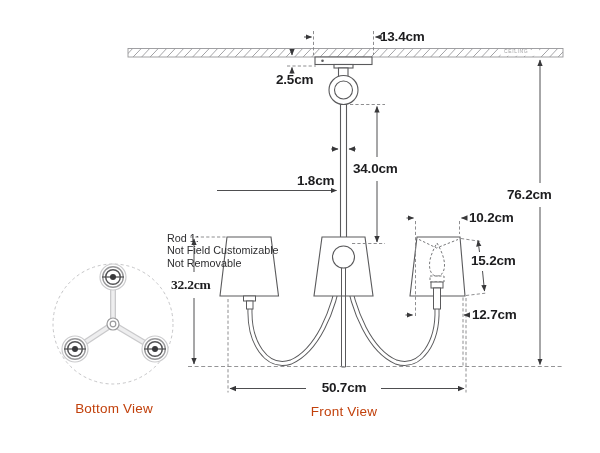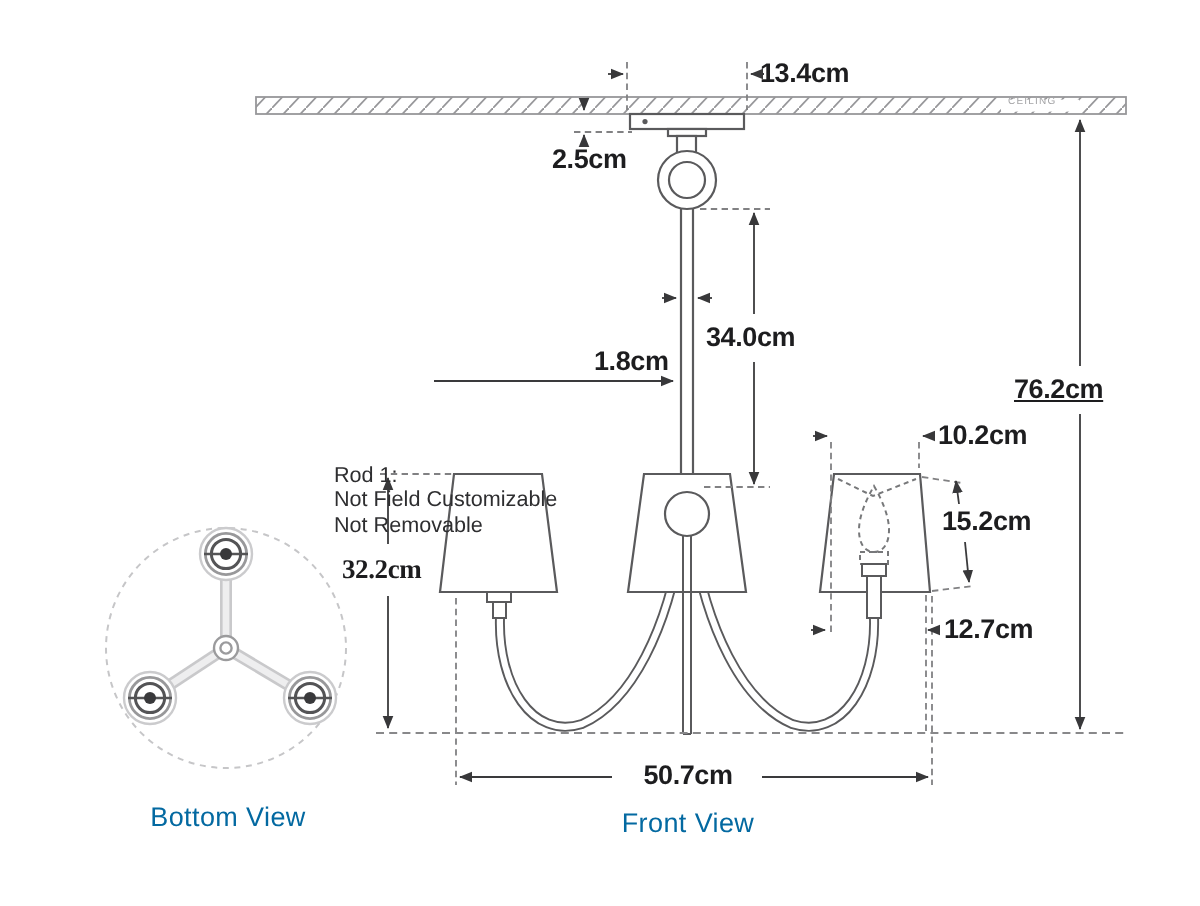--- a/index.html
+++ b/index.html
@@ -2,21 +2,21 @@
 <html><head>
 <meta charset="utf-8">
 <style>
   html,body{margin:0;padding:0;background:#fff;}
   .stage{position:relative;width:592px;height:453px;background:#ffffff;overflow:hidden;
          font-family:"Liberation Sans",sans-serif;}
   .stage svg{position:absolute;left:0;top:0;}
   .lbl{position:absolute;white-space:nowrap;}
   .dim{font:700 13.5px "Liberation Sans",sans-serif;color:#1d1d1f;letter-spacing:-0.2px;}
   .note{font:400 10.8px "Liberation Sans",sans-serif;color:#2e2e30;line-height:12.4px;margin-top:48px;}
-  .view{font:400 13.5px "Liberation Sans",sans-serif;color:#0369a1;letter-spacing:.2px;}
+  .view{font:400 13.5px "Liberation Sans",sans-serif;color:#c2410c;letter-spacing:.2px;}
   .ceil{font:400 5px "Liberation Sans",sans-serif;color:#a4a4a6;letter-spacing:.6px;}
   .ctr{transform:translateX(-50%);}
 </style>
 </head>
 <body>
 
 <div class="stage">
 
   <svg width="600" height="453" viewBox="0 0 600 453">
     <defs>
@@ -168,21 +168,21 @@
       </g>
     </g>
   </svg>
 
   <div class="lbl ceil" style="left:504px;top:47.5px;">CEILING</div>
 
   <div class="lbl dim" style="left:380px;top:29px;">13.4cm</div>
   <div class="lbl dim" style="left:276px;top:72px;">2.5cm</div>
   <div class="lbl dim" style="left:297px;top:127px;margin-top:46px;">1.8cm</div>
   <div class="lbl dim" style="left:353px;top:161px;text-align:right;">34.0cm</div>
-  <div class="lbl dim" style="left:507px;top:187px;text-decoration:underline;">76.2cm</div>
+  <div class="lbl dim" style="left:507px;top:187px;">76.2cm</div>
   <div class="lbl dim" style="left:469px;top:210px;">10.2cm</div>
   <div class="lbl dim" style="left:471px;top:253px;">15.2cm</div>
   <div class="lbl dim" style="left:472px;top:307px;">12.7cm</div>
   <div class="lbl dim" style="left:171px;top:277px;font-family:Liberation Serif, serif;">32.2cm</div>
   <div class="lbl dim ctr" style="left:344px;top:380px;">50.7cm</div>
 
   <div class="lbl note" style="left:167px;top:184px;">
     <div>Rod 1:</div>
     <div>Not Field Customizable</div>
     <div>Not Removable</div>

